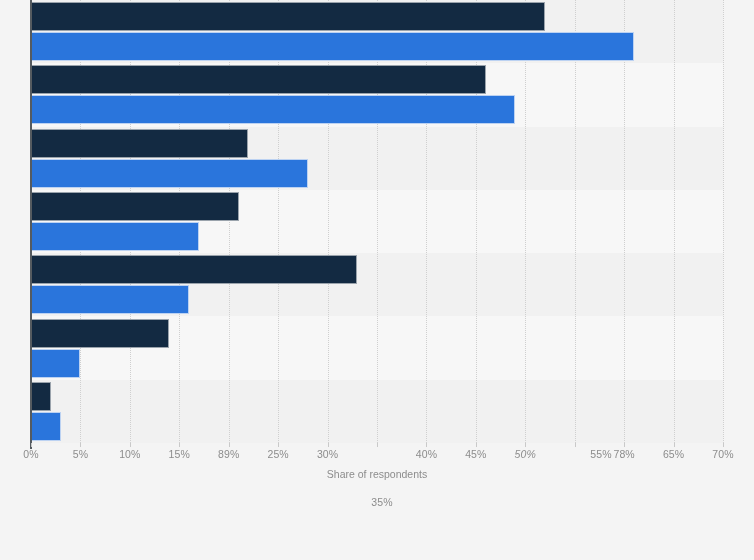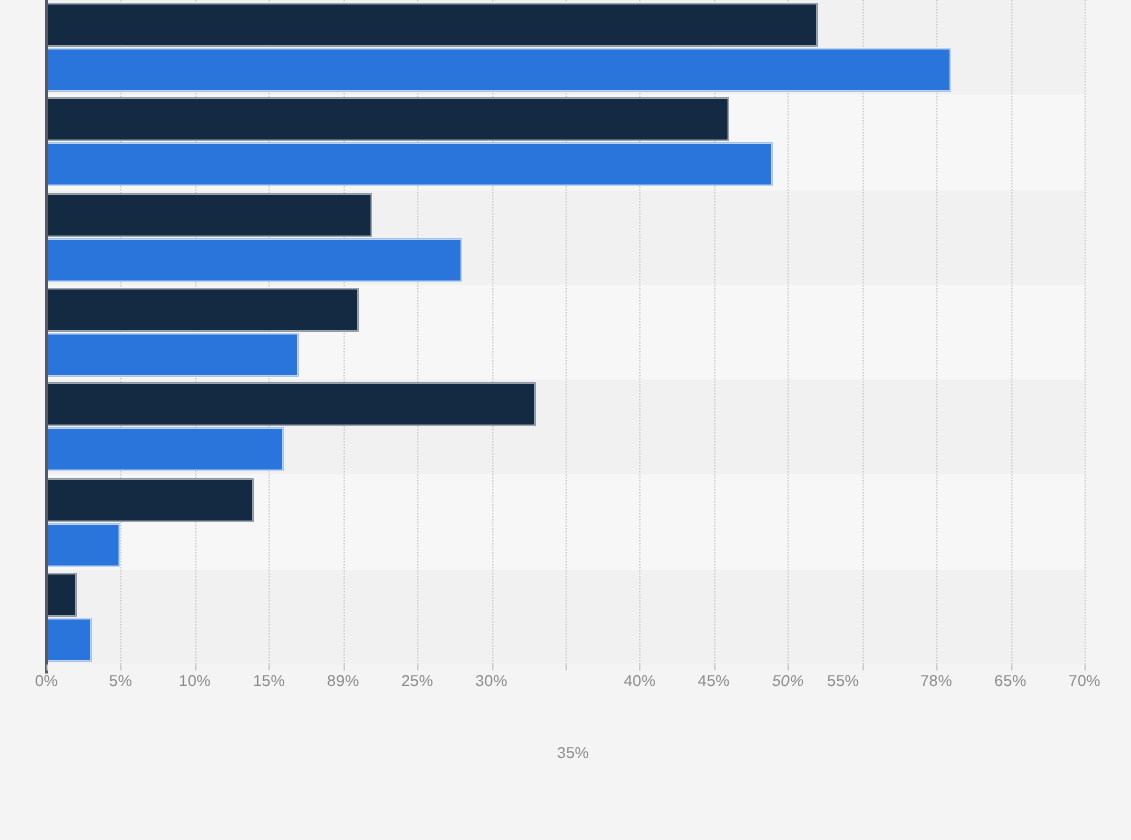--- a/index.html
+++ b/index.html
@@ -175,23 +175,24 @@
       <div class="tick-label" style="left: 296.571px;">30%</div>
       <div class="tick-mark" style="left: 346px;"></div>
       <div class="tick-label" style="left: 351px; margin-top: 48px;">35%</div>
       <div class="tick-mark" style="left: 395.429px;"></div>
       <div class="tick-label" style="left: 395.429px;">40%</div>
       <div class="tick-mark" style="left: 444.857px;"></div>
       <div class="tick-label" style="left: 444.857px;">45%</div>
       <div class="tick-mark" style="left: 494.286px;"></div>
       <div class="tick-label" style="left: 494.286px; font-style: italic;">50%</div>
       <div class="tick-mark" style="left: 543.714px;"></div>
-      <div class="tick-label" style="left: 523px; padding-left: 16px;">55%</div>
+      <div class="tick-label" style="left: 562px; padding-left: 16px;">55%</div>
       <div class="tick-mark" style="left: 593.143px;"></div>
       <div class="tick-label" style="left: 593.143px;">78%</div>
       <div class="tick-mark" style="left: 642.571px;"></div>
       <div class="tick-label" style="left: 642.571px; text-align: right;">65%</div>
       <div class="tick-mark" style="left: 692px;"></div>
       <div class="tick-label" style="left: 692px;">70%</div>
     </div>
 
+  <div id="x-axis-title">Share of respondents</div>
 
 </div>
 
 </body></html>

